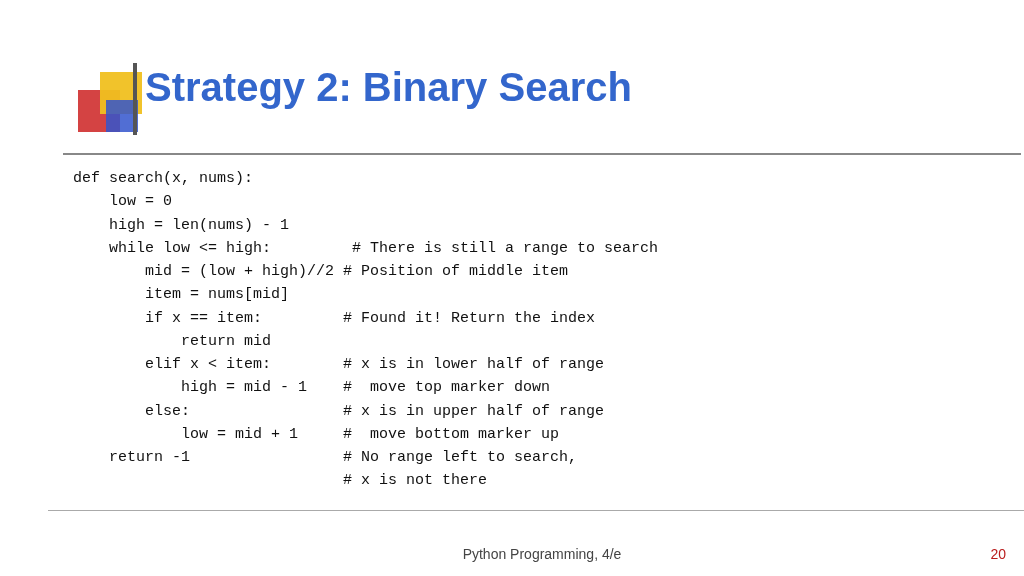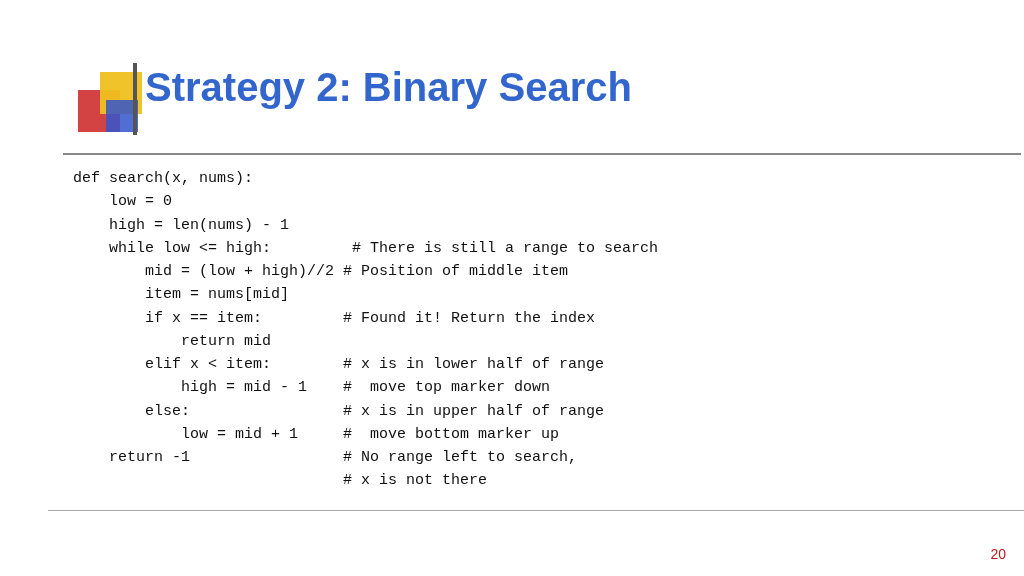--- a/index.html
+++ b/index.html
@@ -119,15 +119,16 @@
         elif x &lt; item:        # x is in lower half of range
             high = mid - 1    #  move top marker down
         else:                 # x is in upper half of range
             low = mid + 1     #  move bottom marker up
     return -1                 # No range left to search,
                               # x is not there</div>
 
 <div style="position:absolute;bottom:14px;left:0;right:0;border-top:1px solid #aaa;margin:0 18px;">
   <div style="display:flex;justify-content:space-between;align-items:center;padding-top:5px;">
     <div style="width:60px;"></div>
+    <div style="font-size:14px;color:#444;text-align:center;">Python Programming, 4/e</div>
     <div style="font-size:14px;color:#b91c1c;text-align:right;width:60px;">20</div>
   </div>
 </div>
 
 </body></html>

